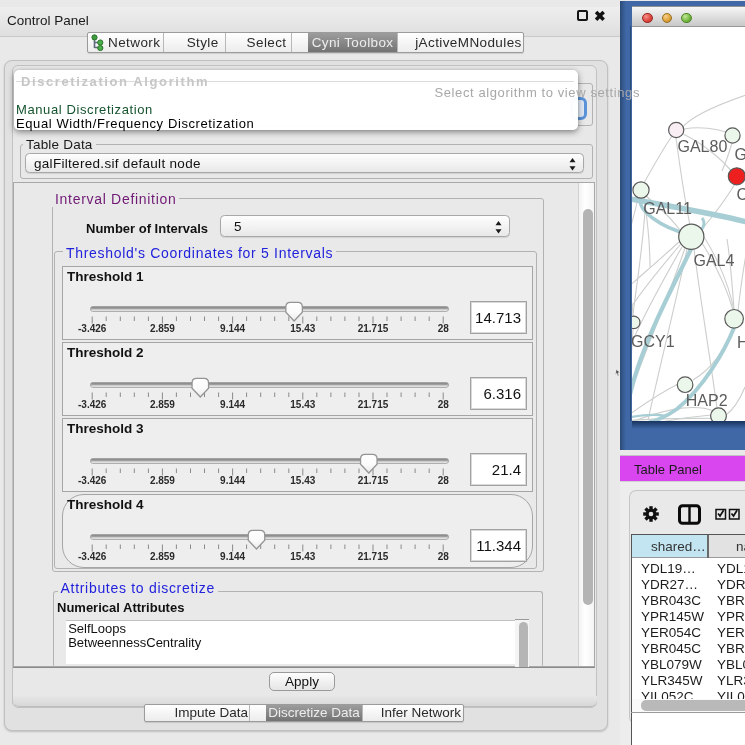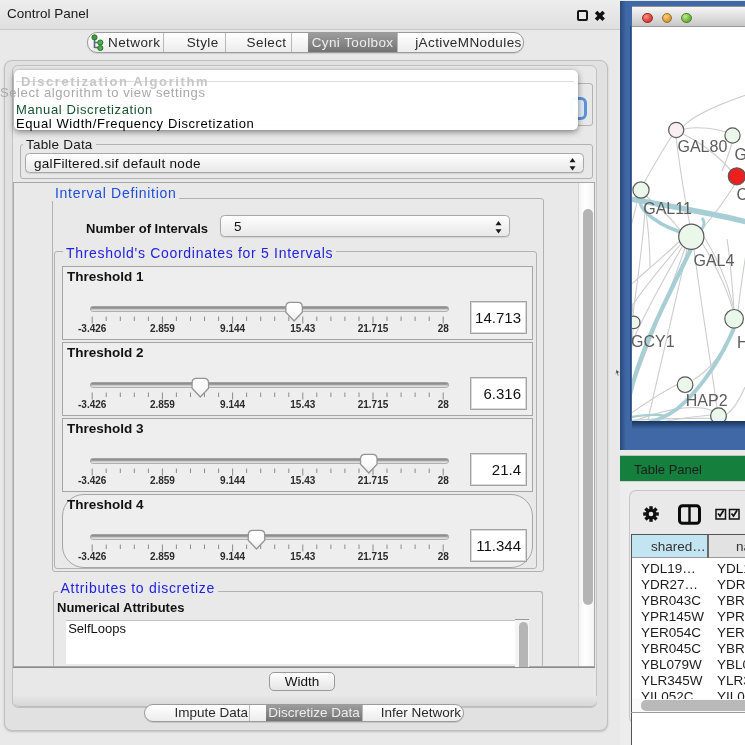--- a/index.html
+++ b/index.html
@@ -1,29 +1,29 @@
 <!DOCTYPE html>
 <html><head>
 <meta charset="utf-8">
 <style>
 * { margin:0; padding:0; box-sizing:border-box; }
 html,body { width:745px; height:745px; overflow:hidden; }
 body { font-family:"Liberation Sans", sans-serif; background:#e9e9e9; position:relative; }
 .abs { position:absolute; }
 
 
-#titlebar { left:0; top:0; width:620px; height:30px;
+#titlebar { left:0; top:7px; width:620px; height:30px;
   background:linear-gradient(#eeeeee,#dfdfdf); border-bottom:1px solid #c9c9c9; }
 #titlebar .t { position:absolute; left:7px; top:6px; font-size:13.5px; color:#1a1a1a; }
 #float-ico { position:absolute; left:577px; top:10px; width:11px; height:11px;
   border:2px solid #141414; border-radius:2px; background:#e9e9e9; }
 #close-ico { position:absolute; left:594px; top:8px; font-size:14px; font-weight:bold; color:#111; }
 
 
-.seg { display:flex; border:1px solid #9b9b9b; border-radius:10px;
+.seg { display:flex; border:1px solid #9b9b9b; border-radius:2px;
   background:linear-gradient(#ffffff,#ececec); overflow:hidden;
   box-shadow:0 1px 1px rgba(0,0,0,0.12);gap:16px; }
 .seg .s { display:flex; align-items:center; justify-content:center;
   font-size:13.5px; letter-spacing:0.4px; color:#2a2a2a; border-right:1px solid #b8b8b8; }
 .seg .s:last-child { border-right:none; }
 .seg .sel { background:linear-gradient(#9d9d9d,#737373); color:#ededed; }
 #toptabs { left:87px; top:32px; width:437px; height:21px; }
 #bottabs { left:144px; top:703.5px; width:320px; height:18.5px;padding-left:28px; }
 #bottabs .s { font-size:13.5px; letter-spacing:0; }
 
@@ -66,21 +66,21 @@
   background:linear-gradient(#fdfdfd,#e5e5e5); border:1px solid #9a9a9a; border-radius:5px;
   font-size:13.5px; color:#111; text-align:center; line-height:17px; }
 
 
 #netwin { left:620px; top:1px; width:125px; height:449px; background:#4068a7; }
 #nettitle { left:11.5px; top:5px; width:113.5px; height:21px;
   background:linear-gradient(#f6f6f6,#c8c8c8); border-top:1px solid #919191; border-bottom:1px solid #9a9a9a; }
 .light { position:absolute; top:5.5px; width:10.5px; height:10.5px; border-radius:50%; }
 #canvas { left:631.5px; top:27px; width:113.5px; height:393.5px; background:#fff; }
 
-#tpbar { left:620px; top:455px; width:125px; height:27px; background:#15803d;
+#tpbar { left:620px; top:455px; width:125px; height:27px; background:#d946ef;
   border-top:1px solid #c2c2c2; border-bottom:1px solid #d2d2d2; }
 #tpbar span { position:absolute; left:14px; top:6px; font-size:13px; color:#1c1c1c; }
 #tpanel-bg { left:620px; top:482px; width:125px; height:263px; background:#ededed; }
 #tpanel { left:629px; top:490px; width:120px; height:234px; background:#e9e9e9;
   border:1px solid #c6c6c6; border-radius:7px 0 0 7px; border-right:none; }
 
 #tbl { left:631px; top:534px; width:114px; height:226px; border-top:1.5px solid #555;
   border-left:1.5px solid #555; background:#fff; overflow:hidden; }
 .hc1 { position:absolute; left:0; top:0; width:75px; height:23px; background:#c3e5f2;
   border-bottom:1px solid #9a9a9a; }
@@ -132,21 +132,21 @@
     <path d="M3.5 0 L6.5 4.2 L0.5 4.2 Z" fill="#1a1a1a"></path>
     <path d="M3.5 12.5 L6.5 8.3 L0.5 8.3 Z" fill="#1a1a1a"></path>
   </svg>
 </div>
 
 <div class="abs" id="viewport" style="left:13px; top:182px; width:582px; height:485px; border:1px solid #a8a8a8; background:#e9e9e9;"></div>
 <div class="abs" style="left:577.5px; top:183px; width:16.5px; height:483px; background:linear-gradient(90deg,#f2f2f2,#ffffff 40%,#f4f4f4); border-left:1px solid #d2d2d2;"></div>
 <div class="abs" style="left:582.5px; top:209px; width:10.5px; height:396px; background:#b4b4b4; border-radius:5px;"></div>
 
 <div class="grp" style="left:52px; top:198px; width:492px; height:374px;"></div>
-<div class="grptitle" style="left:52px; top:185px; color:#1d4ed8; background:#e9e9e9;">Interval Definition</div>
+<div class="grptitle" style="left:52px; top:191px; color:#701a75; background:#e9e9e9;">Interval Definition</div>
 
 <div class="abs" style="left:86px; top:221px; font-size:13px; font-weight:bold; color:#111;">Number of Intervals</div>
 <div class="combo" style="left:220px; top:215px; width:290px; height:22px;">
   <span class="ct" style="left:13px;">5</span>
   <svg style="position:absolute; right:7px; top:4.5px;" width="7" height="13" viewBox="0 0 7 13">
     <path d="M3.5 0 L6.5 4.2 L0.5 4.2 Z" fill="#1a1a1a"></path>
     <path d="M3.5 12.5 L6.5 8.3 L0.5 8.3 Z" fill="#1a1a1a"></path>
   </svg>
 </div>
 
@@ -356,26 +356,27 @@
   <div class="tfield">
       <span>11.344</span>
     </div>
   </div>
 
 <div class="grp" style="left:52.5px; top:591px; width:490px; height:75.5px; border-bottom:none;"></div>
 <div class="grptitle" style="left:57.5px; top:579.5px; color:#2222dd; background:#e9e9e9;">Attributes to discretize</div>
 <div class="abs" style="left:57px; top:600px; font-size:13px; font-weight:bold; color:#111;">Numerical Attributes</div>
 <div id="attrlist" class="abs">
   <div>SelfLoops</div>
+  <div>BetweennessCentrality</div>
 </div>
 <div class="abs" style="left:515px; top:619px; width:14px; height:48px; background:#f4f4f4; border-top:1px solid #9b9b9b;"></div>
 <div class="abs" style="left:519px; top:622px; width:8.5px; height:45px; background:#b5b5b5; border-radius:4.5px 4.5px 0 0;"></div>
 
 <div class="abs" style="left:13px; top:666.5px; width:582px; height:1.5px; background:#8a8a8a;"></div>
-<div id="applybtn" class="abs">Width</div>
+<div id="applybtn" class="abs">Apply</div>
 
 <div class="abs" style="left:13px; top:695.5px; width:584px; height:11.5px; background:linear-gradient(#e6e6e6,#d7d7d7); border-radius:0 0 6px 6px; border-bottom:1px solid #bdbdbd;"></div>
 <div id="bottabs" class="seg abs">
   <div class="s" style="width:96px;">Impute Data</div>
   <div class="s sel" style="width:119.2px;">Discretize Data</div>
   <div class="s" style="width:104.8px;">Infer Network</div>
 </div>
 
 <div id="netwin" class="abs">
   <div class="abs" style="left:0; top:0; width:6px; height:449px; background:linear-gradient(90deg,#2b4a76,#4068a7);"></div>
@@ -531,15 +532,15 @@
 </div>
 <div class="abs" style="left:631px; top:711.5px; width:114px; height:1.5px; background:#999;"></div>
 
 <svg class="abs" style="left:614.5px; top:368.5px;" width="6" height="8" viewBox="0 0 6 8">
   <path d="M1.2 0.6 L5 3.4 L3 3.8 L3.8 6.6 L2.8 6.9 L1.9 4.2 L0.6 5.4 Z" fill="#4a4a4a" stroke="#efefef" stroke-width="0.5"></path>
 </svg>
 
 <div id="popup" class="abs"></div>
 <div class="abs" style="left:16px; top:81px; width:558px; height:1px; background:#dcdcdc; z-index:29;"></div>
 <div class="abs" style="left:21px; top:74px; font-size:13px; letter-spacing:1.6px; font-weight:bold; color:#c6c6c6; z-index:30;">Discretization Algorithm</div>
-<div class="abs" style="left:0px; top:85px; width:640px; text-align:left; font-size:13px; letter-spacing:0.6px; color:#a8a8a8; z-index:30;">Select algorithm to view settings</div>
+<div class="abs" style="left:0px; top:85px; width:640px; text-align:right; font-size:13px; letter-spacing:0.6px; color:#a8a8a8; z-index:30;">Select algorithm to view settings</div>
 <div class="abs" style="left:16px; top:101.5px; font-size:13px; letter-spacing:0.6px; font-weight:normal; color:#14532d; z-index:30;">Manual Discretization</div>
 <div class="abs" style="left:16px; top:115.5px; font-size:13px; letter-spacing:0.6px; color:#000; z-index:30;">Equal Width/Frequency Discretization</div>
 
 </body></html>

